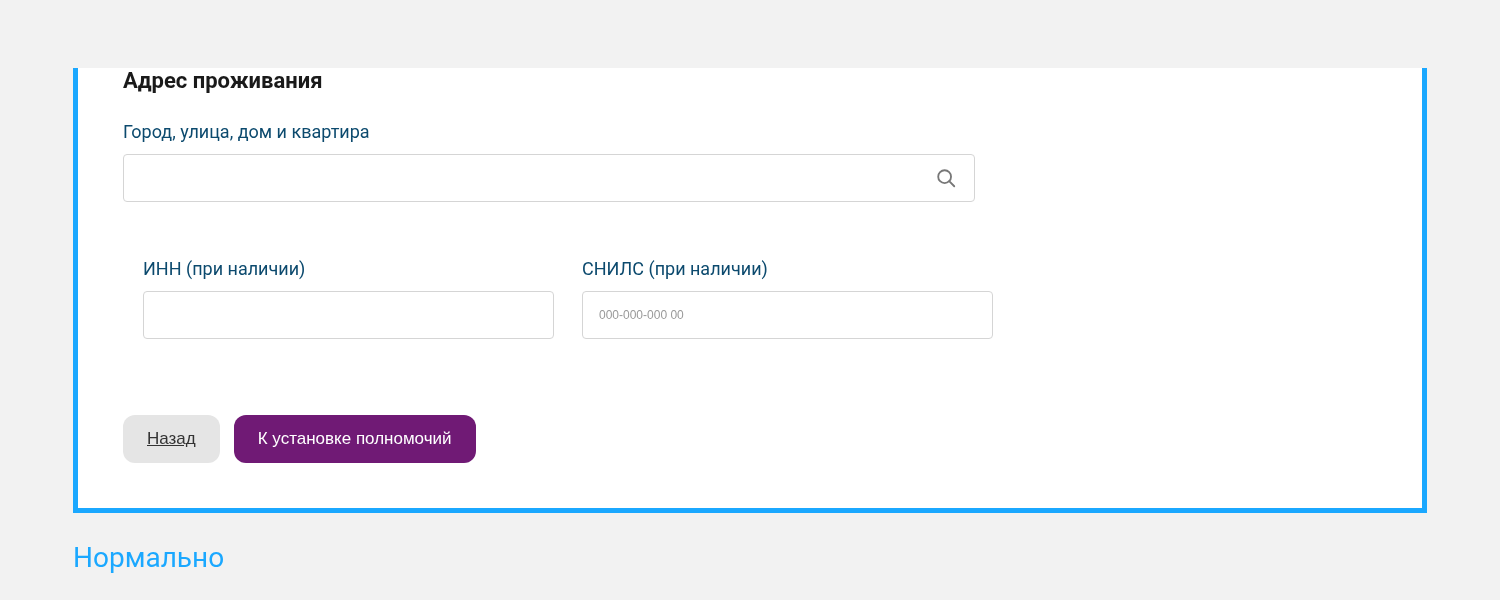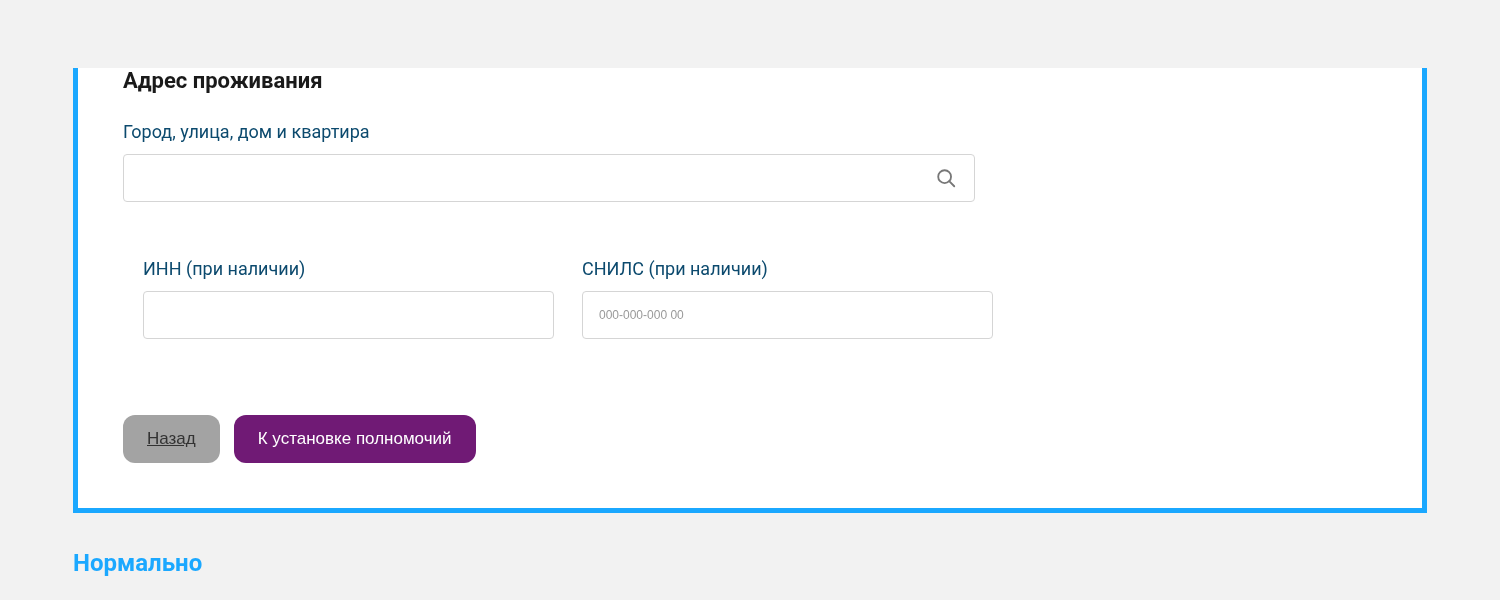--- a/index.html
+++ b/index.html
@@ -95,33 +95,33 @@
       padding: 0 24px;
       height: 48px;
       font-size: 17px;
       font-weight: 500;
       cursor: pointer;
       display: inline-flex;
       align-items: center;
       justify-content: center;
     }
     .btn-secondary {
-      background: #a3a3a3;
+      background: #e5e5e5;
       color: #333;
       text-decoration: underline;
     }
     .btn-primary {
       background: #701a75;
       color: #fff;
     }
     .status-text {
-      font-size: 24px;
-      font-weight: 700;
+      font-size: 28px;
+      font-weight: 400;
       color: #1ba8ff;
-      margin-top: 36px;
+      margin-top: 28px;
     }
   </style>
 </head>
 <body>
 
 <div class="outer-wrapper">
   <div class="panel">
     <h2 class="section-title">Адрес проживания</h2>
 
     <div class="field field-full">

